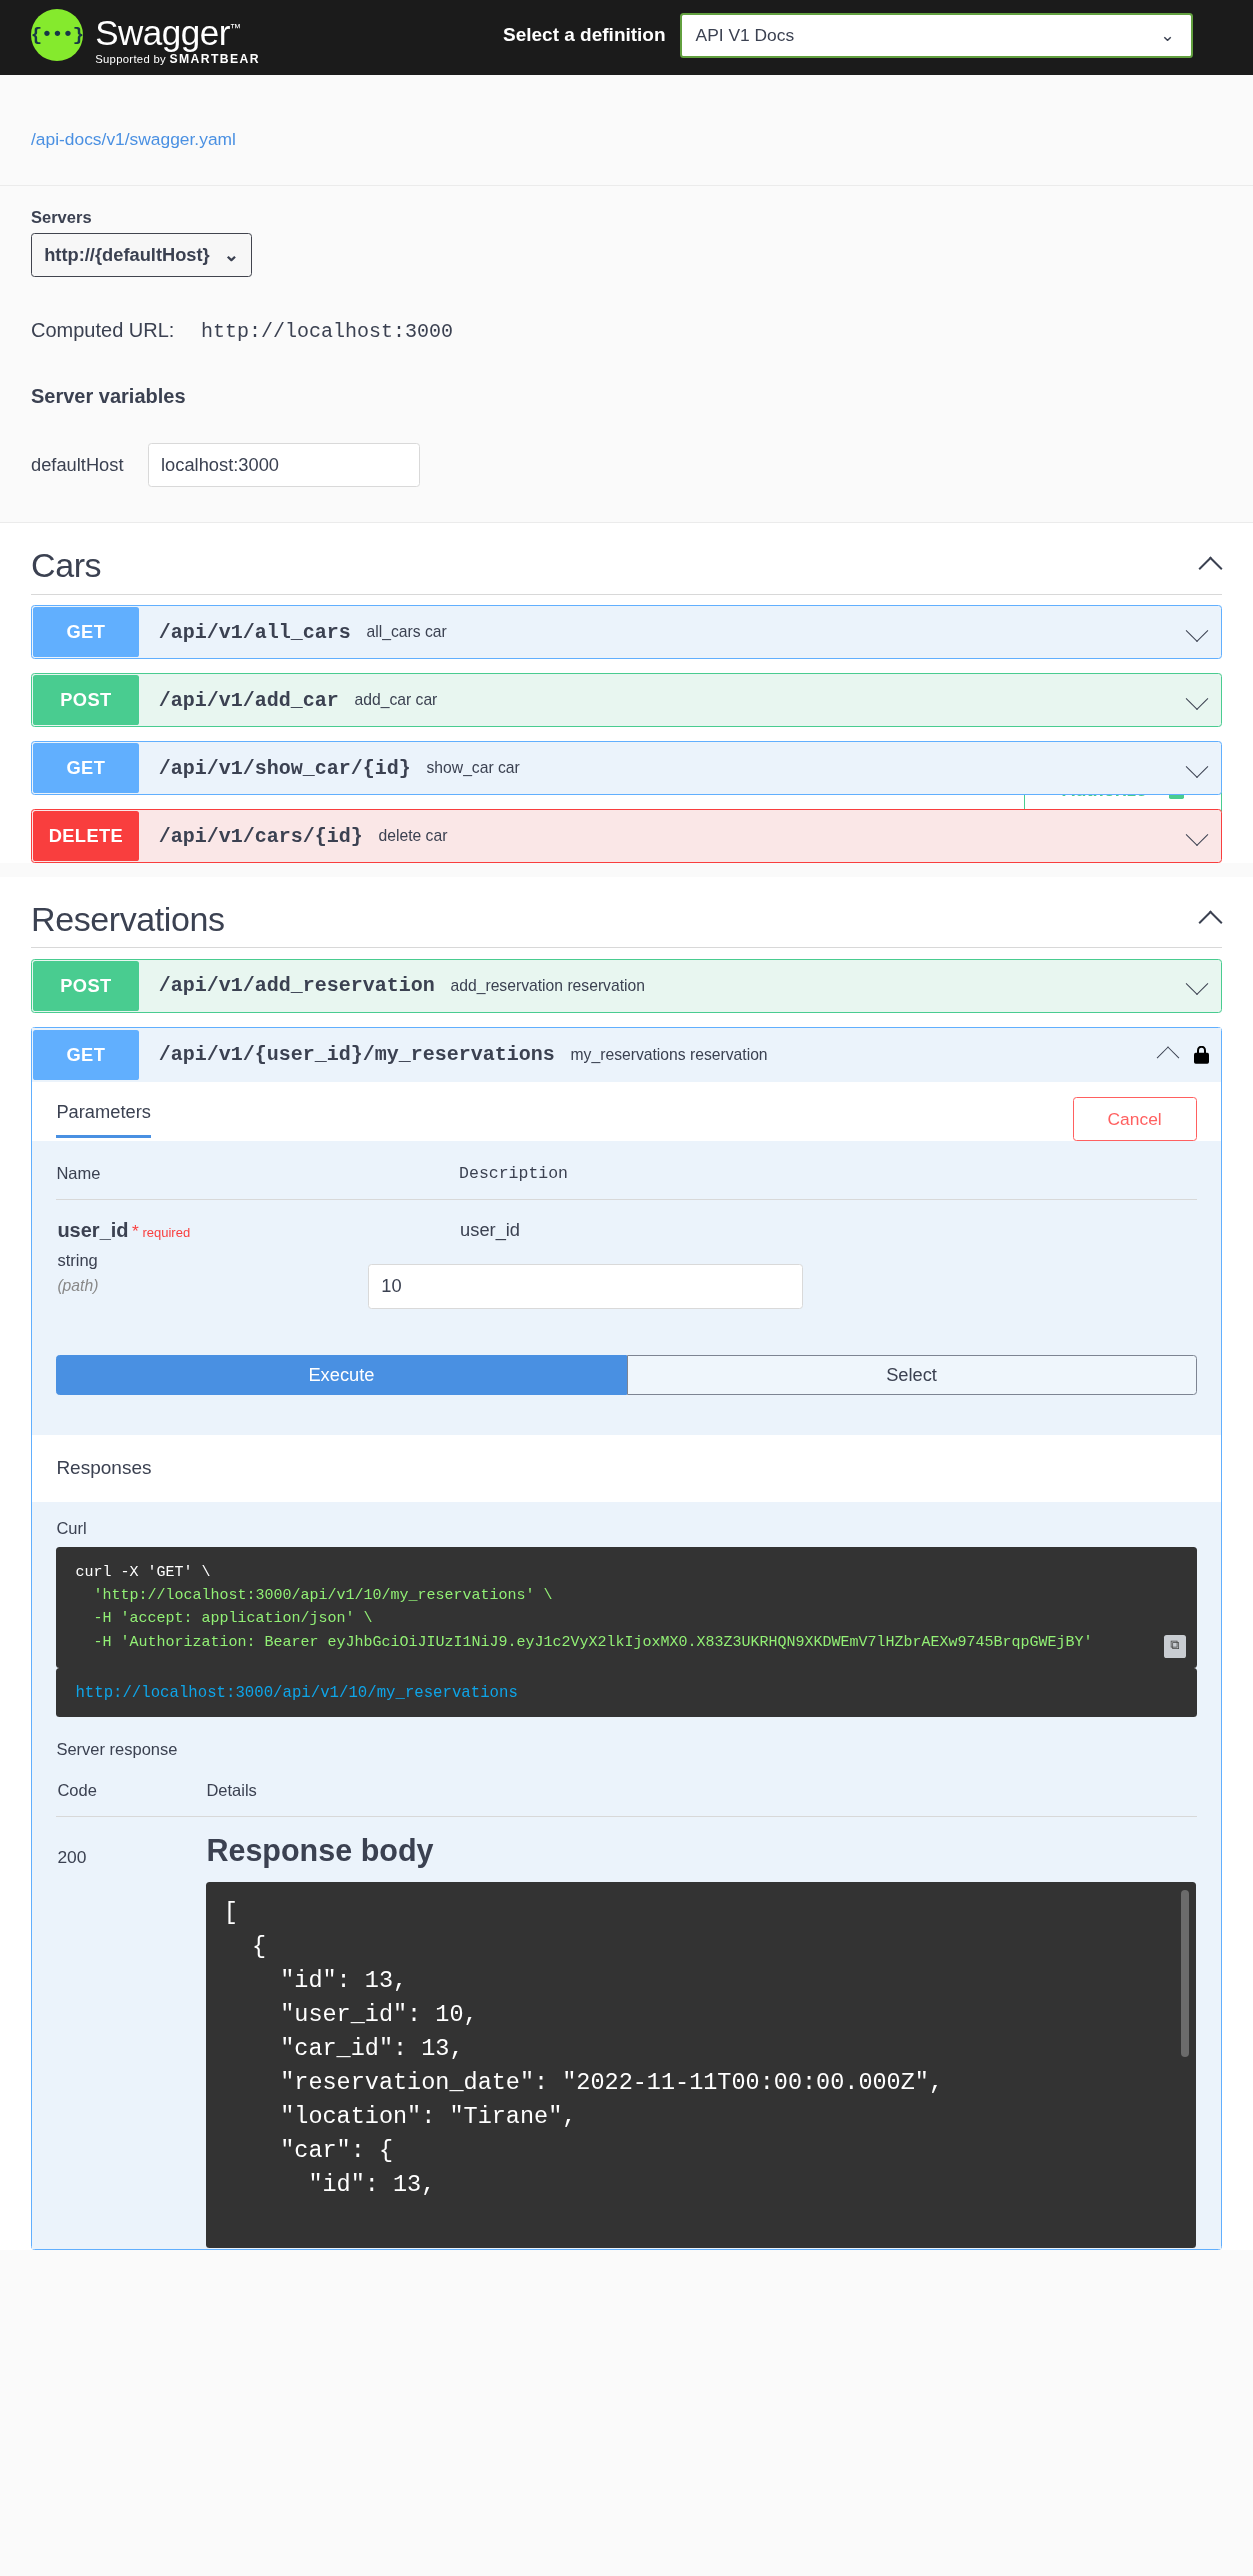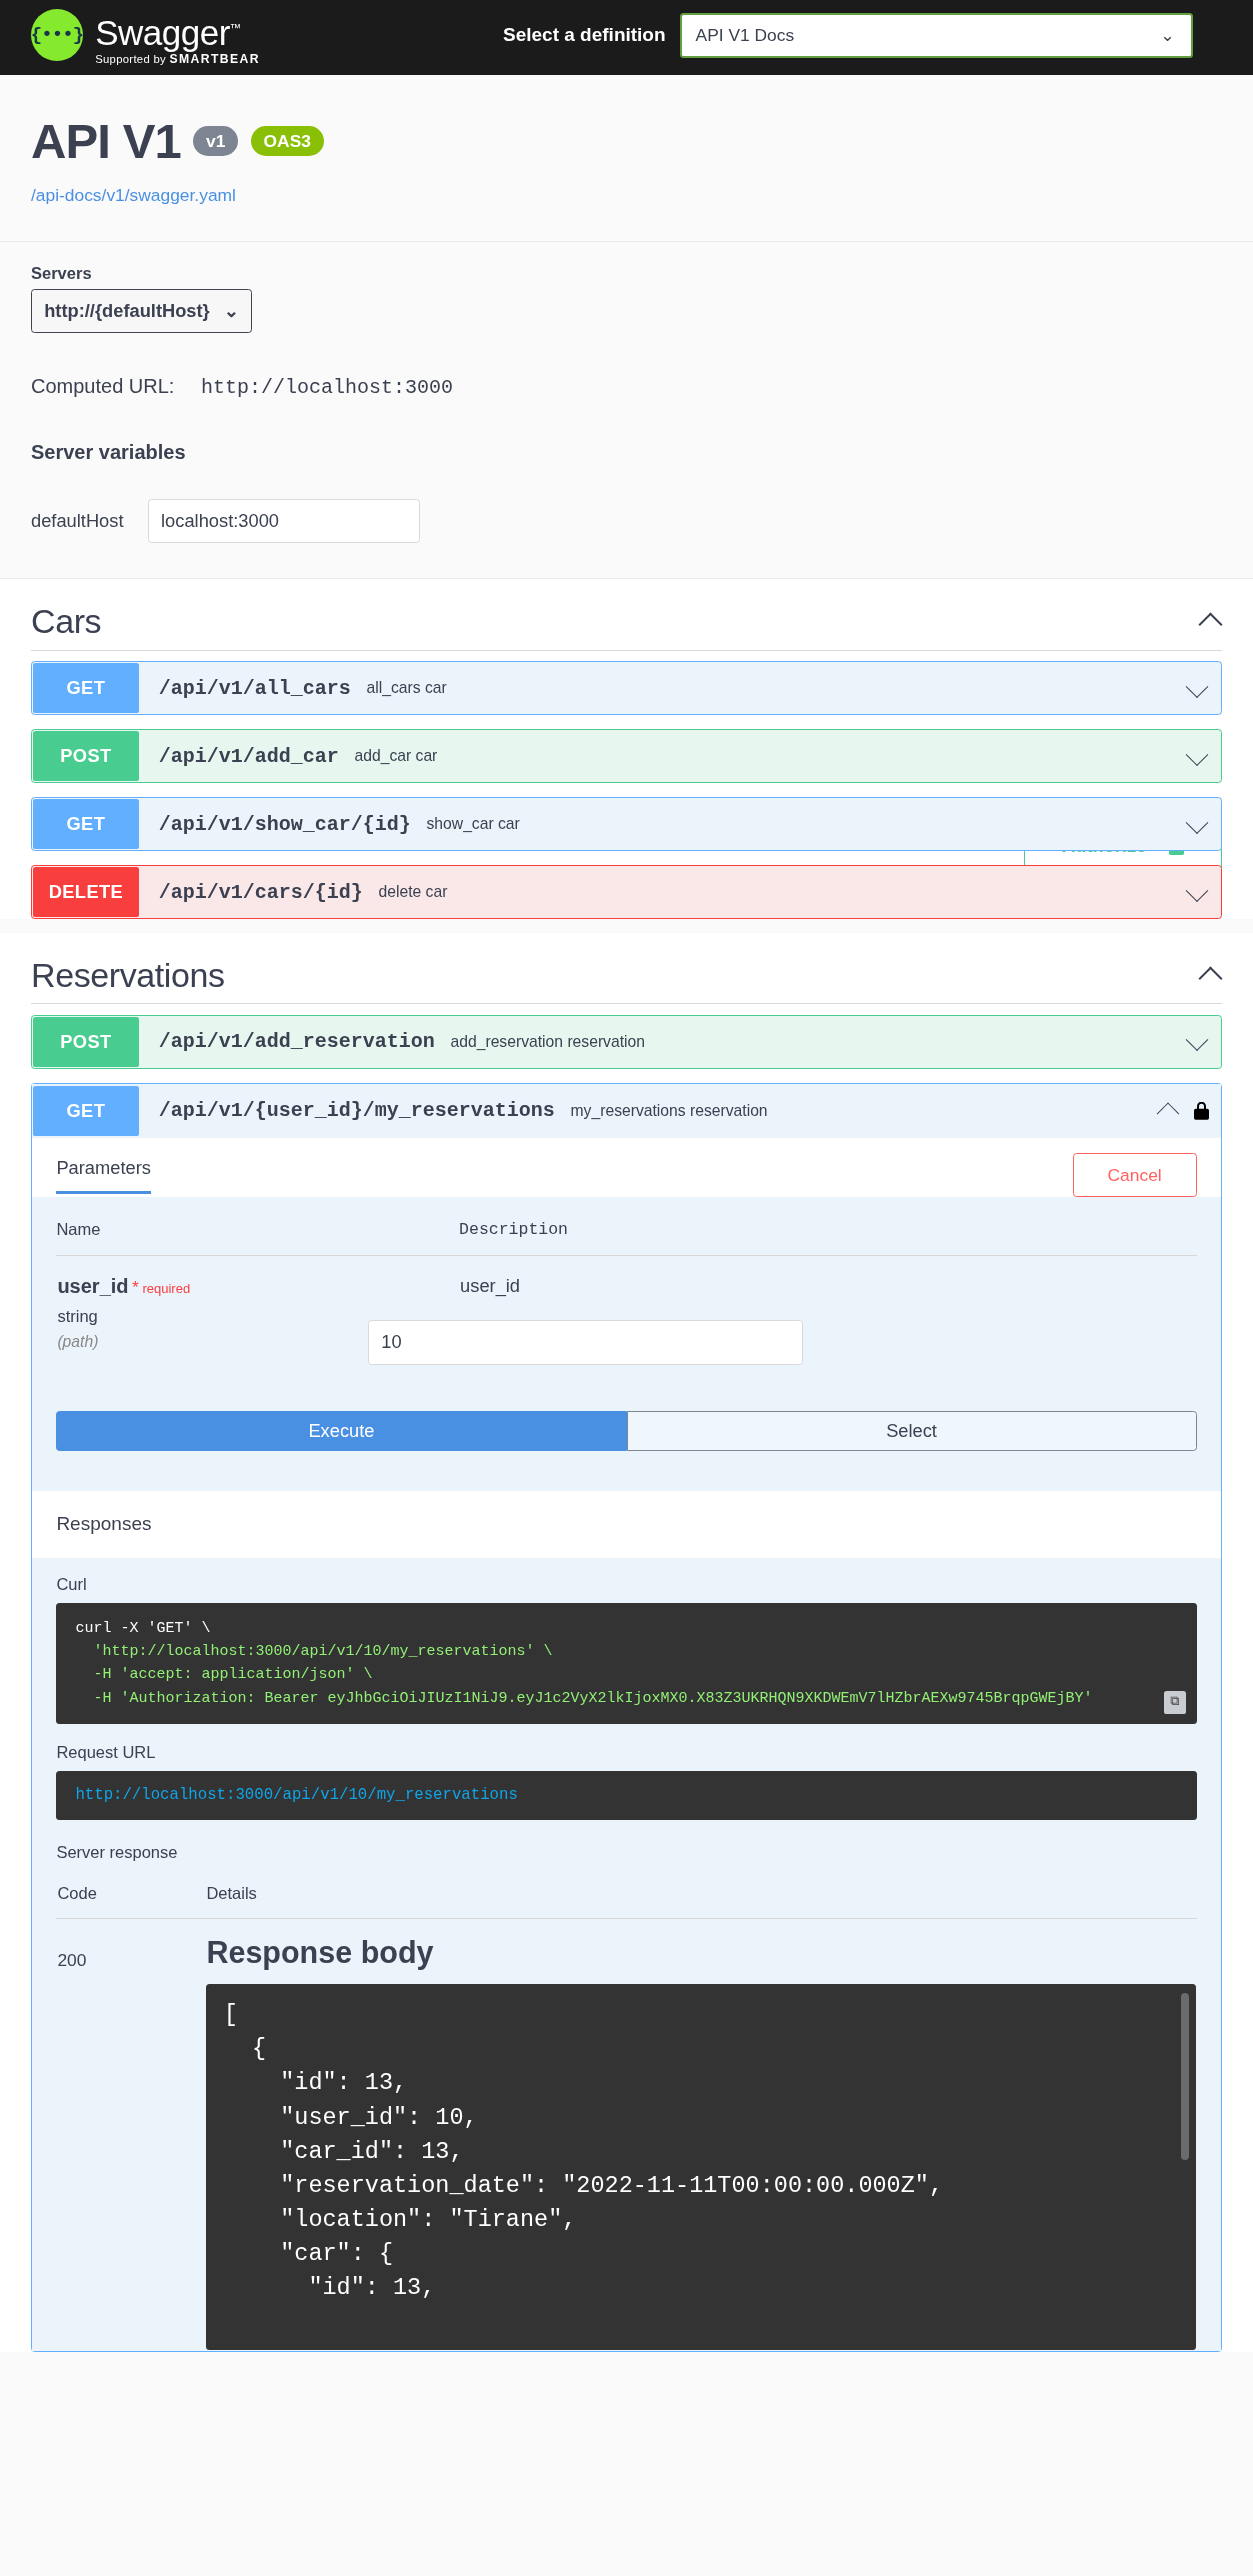--- a/index.html
+++ b/index.html
@@ -210,25 +210,20 @@
   <div class="def-wrap">
     <span class="def-label">Select a definition</span>
     <div class="def-select">
       <span>API V1 Docs</span>
       <span class="chev">⌄</span>
     </div>
   </div>
 </div>
 
 <div class="info">
-  <div class="title-row">
-    <span class="api-title">API V1</span>
-    <span class="pill version">v1</span>
-    <span class="pill oas">OAS3</span>
-  </div>
   <a class="api-link" href="#">/api-docs/v1/swagger.yaml</a>
 </div>
 <hr class="sep">
 
 <div class="servers">
   <div class="srv-label">Servers</div>
   <div class="srv-select">
     <span>http://{defaultHost}</span>
     <span>⌄</span>
   </div>
@@ -367,21 +362,20 @@
 
       <div class="resp-head">Responses</div>
 
       <div class="resp-body-wrap">
         <div class="small-lbl">Curl</div>
         <div class="codeblock"><span><span>curl -X 'GET' \</span></span>
 <span class="g">  'http://localhost:3000/api/v1/10/my_reservations' \</span>
 <span class="g">  -H 'accept: application/json' \</span>
 <span class="g">  -H 'Authorization: Bearer eyJhbGciOiJIUzI1NiJ9.eyJ1c2VyX2lkIjoxMX0.X83Z3UKRHQN9XKDWEmV7lHZbrAEXw9745BrqpGWEjBY'</span><span class="copy-ico">⧉</span></div>
 
-        <div class="small-lbl" style="margin-top:19px">Request URL</div>
         <div class="url-block">http://localhost:3000/api/v1/10/my_reservations</div>
 
         <div class="srv-resp-lbl">Server response</div>
 
         <table class="code-table">
           <tbody>
               <tr>
             <th>Code</th>
             <th class="c2">Details</th>
           </tr>

